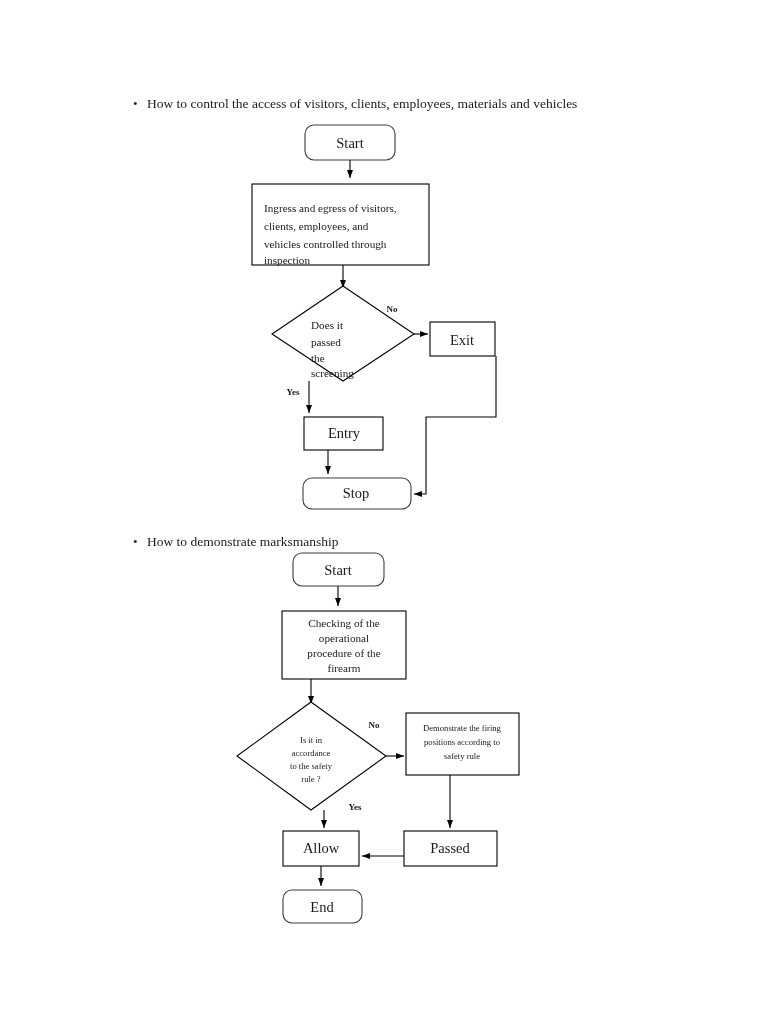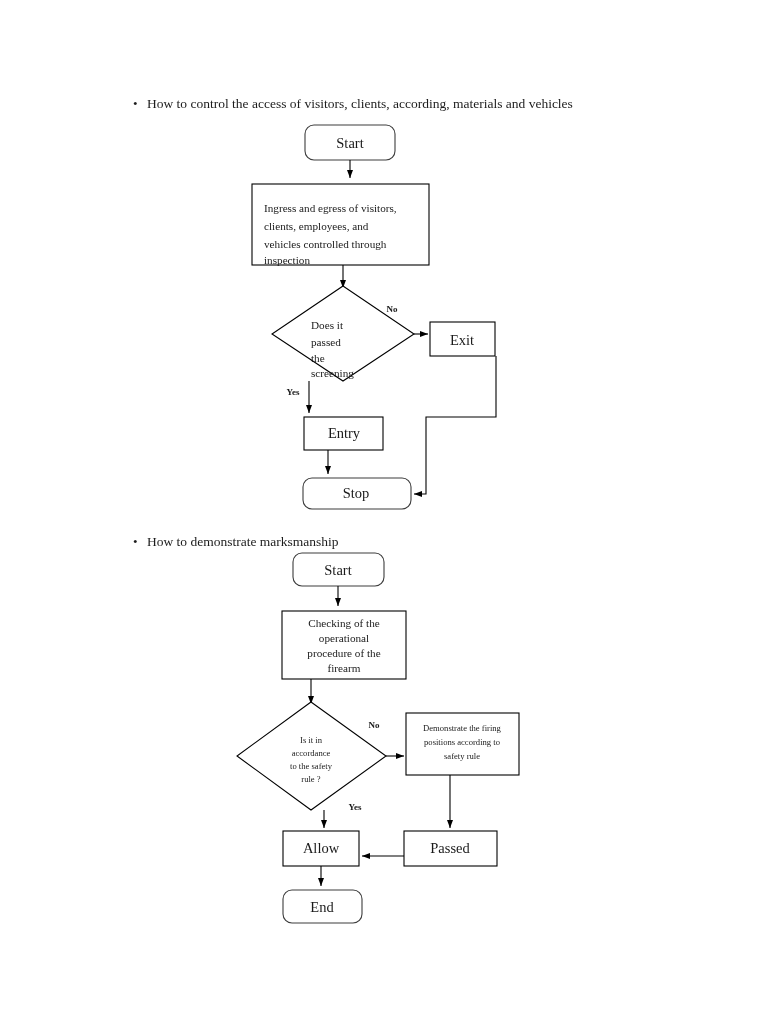--- a/index.html
+++ b/index.html
@@ -56,21 +56,21 @@
   .shape-soft { fill: #ffffff; stroke: #3c3c3c; stroke-width: 1.1; }
   .conn { stroke: #000000; stroke-width: 1.1; fill: none; }
 </style>
 </head>
 <body>
 
 <div class="page">
 
   <div class="bullet-line" id="bullet-1">
     <span class="bullet-dot">•</span>
-    <span class="bullet-text">How to control the access of visitors, clients, according, materials and vehicles</span>
+    <span class="bullet-text">How to control the access of visitors, clients, employees, materials and vehicles</span>
   </div>
 
   <div class="bullet-line" id="bullet-2">
     <span class="bullet-dot">•</span>
     <span class="bullet-text">How to demonstrate marksmanship</span>
   </div>
 
   <svg class="chart-svg" width="768" height="1024">
     <defs>
       <marker id="arw" markerWidth="9" markerHeight="9" refX="8" refY="3" orient="auto" markerUnits="userSpaceOnUse">

